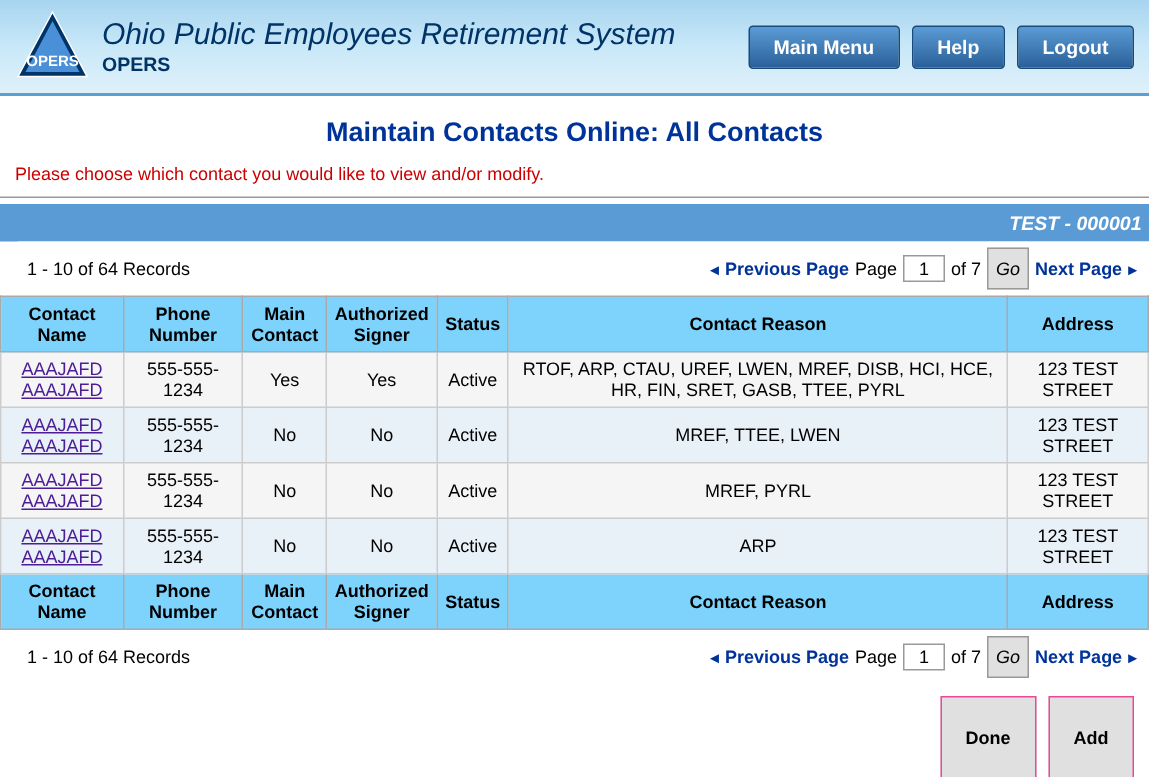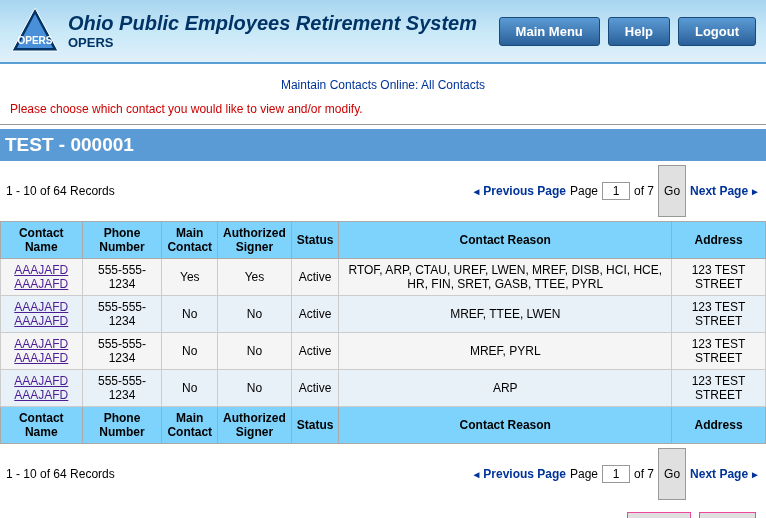--- a/index.html
+++ b/index.html
@@ -37,49 +37,51 @@
       cursor: pointer;
       border-radius: 3px;
     }
 
     
     .page-title-area {
       text-align: center;
       padding: 14px 10px 6px;
     }
     .page-title {
-      font-size: 12px;
-      font-weight: normal;
+      font-size: 18px;
+      font-weight: bold;
       color: #003399;
     }
     .instruction {
       color: #cc0000;
       font-size: 12px;
       padding: 4px 10px 8px;
     }
     .divider { border-top: 1px solid #999; margin: 0 0 0 0; }
 
     
     .section-header {
       background: #5b9bd5;
       color: #fff;
       font-weight: bold;
-      font-size: 19px;
-      text-align: left;
+      font-size: 13px;
+      text-align: right;
       padding: 5px;
       margin-top: 4px;
+      font-style: italic;
     }
 
     
     .pagination-row {
       display: flex;
       align-items: center;
       padding: 4px 6px;
       font-size: 12px;
       background: #fff;
+      margin-left: 12px;
     }
     .records-count { flex: 1; }
     .pagination-controls {
       display: flex;
       align-items: center;
       gap: 4px;
     }
     .prev-btn, .next-btn {
       background: none;
       border: none;
@@ -94,23 +96,24 @@
     .page-input {
       width: 28px;
       text-align: center;
       border: 1px solid #999;
       font-size: 12px;
       padding: 1px 2px;
     }
     .go-btn {
       background: #e0e0e0;
       border: 1px solid #999;
-      padding: 18px 5px;
-      font-size: 12px;
-      cursor: pointer;
+      padding: 6px 5px;
+      font-size: 12px;
+      cursor: pointer;
+      font-style: italic;
     }
 
     
     .contacts-table {
       width: 100%;
       border-collapse: collapse;
       font-size: 12px;
     }
     .contacts-table th {
       background: #7dd3fc;
@@ -158,21 +161,21 @@
 <body>
 
 <div class="header">
   <div class="logo-area">
     <svg class="logo-triangle" viewBox="0 0 50 50">
       <polygon points="25,2 48,45 2,45" fill="#003366" stroke="#fff" stroke-width="1"></polygon>
       <polygon points="25,8 43,42 7,42" fill="#4a90d9"></polygon>
       <text x="25" y="38" text-anchor="middle" font-size="10" font-weight="bold" fill="#fff">OPERS</text>
     </svg>
     <div>
-      <div style="font-size:20px;font-weight:bold;color:#003366;font-style:italic;">Ohio Public Employees Retirement System</div>
+      <div style="font-size:20px;font-weight:normal;color:#003366;font-style:italic;">Ohio Public Employees Retirement System</div>
       <div style="font-size:13px;font-weight:bold;color:#003366;">OPERS</div>
     </div>
   </div>
   <div class="nav-buttons">
     <button class="nav-btn">Main Menu</button>
     <button class="nav-btn">Help</button>
     <button class="nav-btn">Logout</button>
   </div>
 </div>
 

